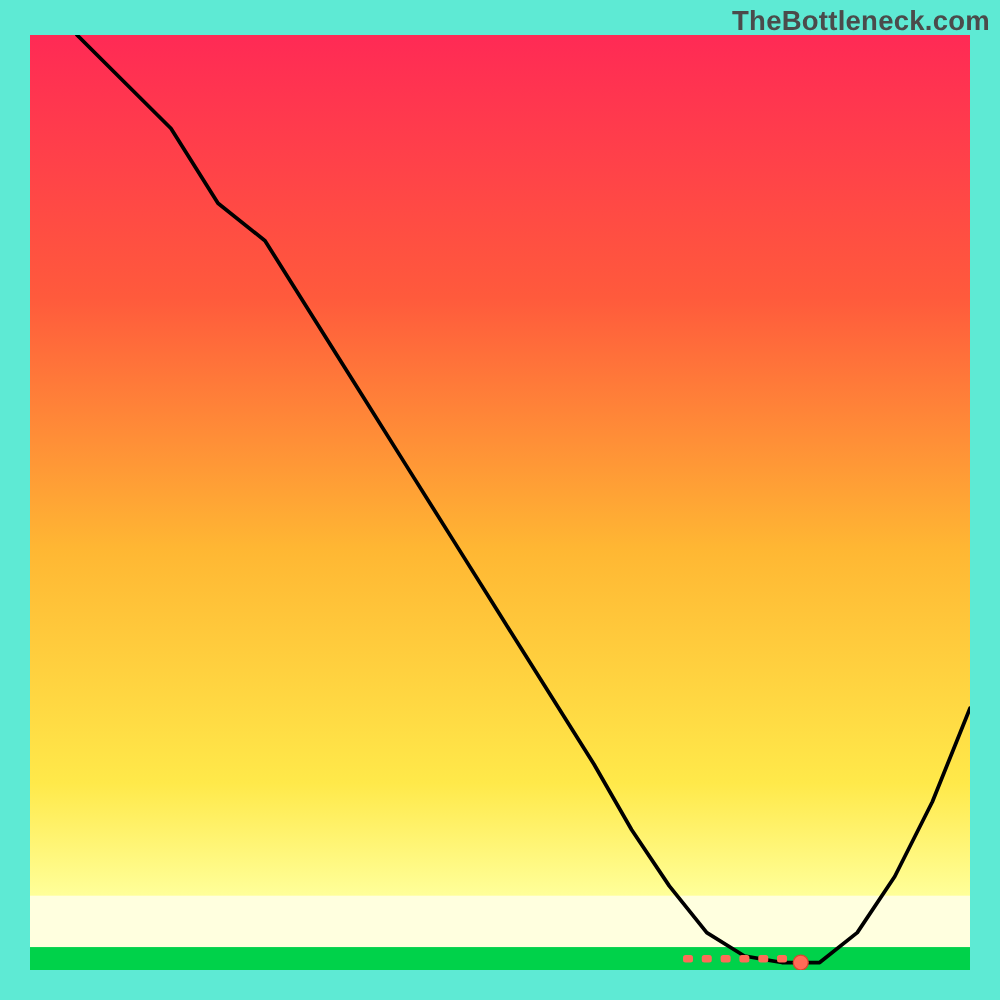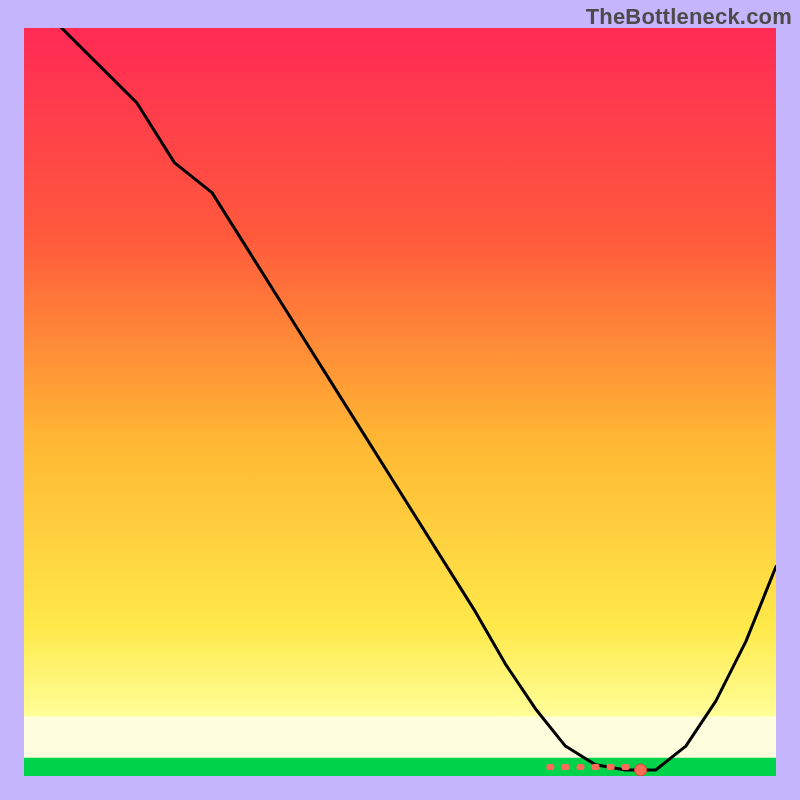--- a/index.html
+++ b/index.html
@@ -8,21 +8,21 @@
     width: 800px;
     height: 800px;
     background: #000;
     overflow: hidden;
     font-family: Arial, Helvetica, sans-serif;
   }
   .frame {
     position: relative;
     width: 800px;
     height: 800px;
-    background: #c4b5fd;
+    background: #5eead4;
   }
   .watermark {
     position: absolute;
     top: 4px;
     right: 8px;
     color: #4b4b4b;
     font-size: 22px;
     font-weight: 600;
     letter-spacing: 0.2px;
     z-index: 5;

